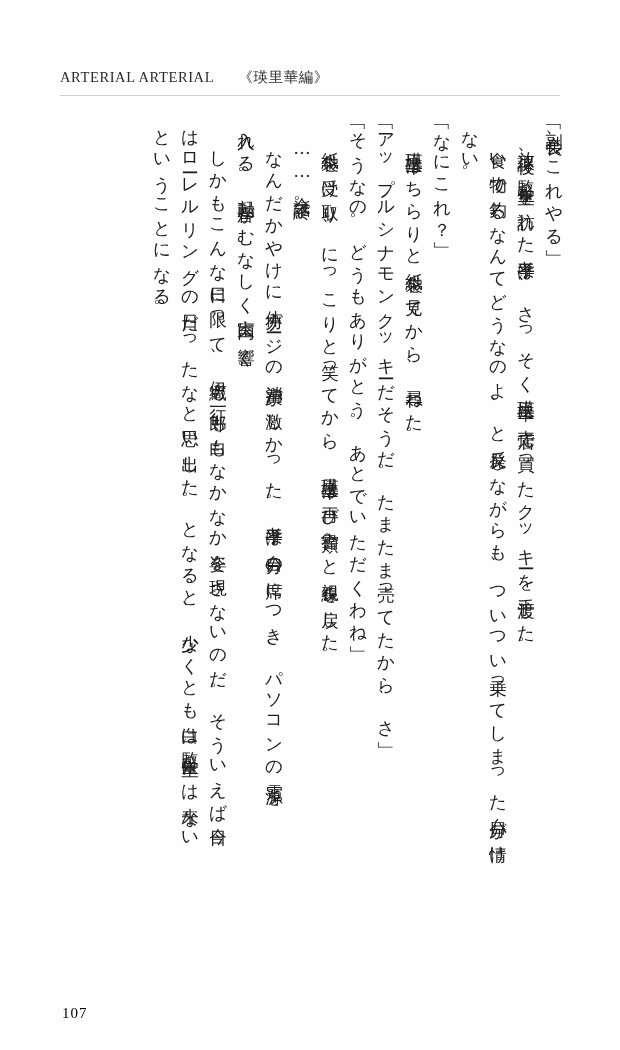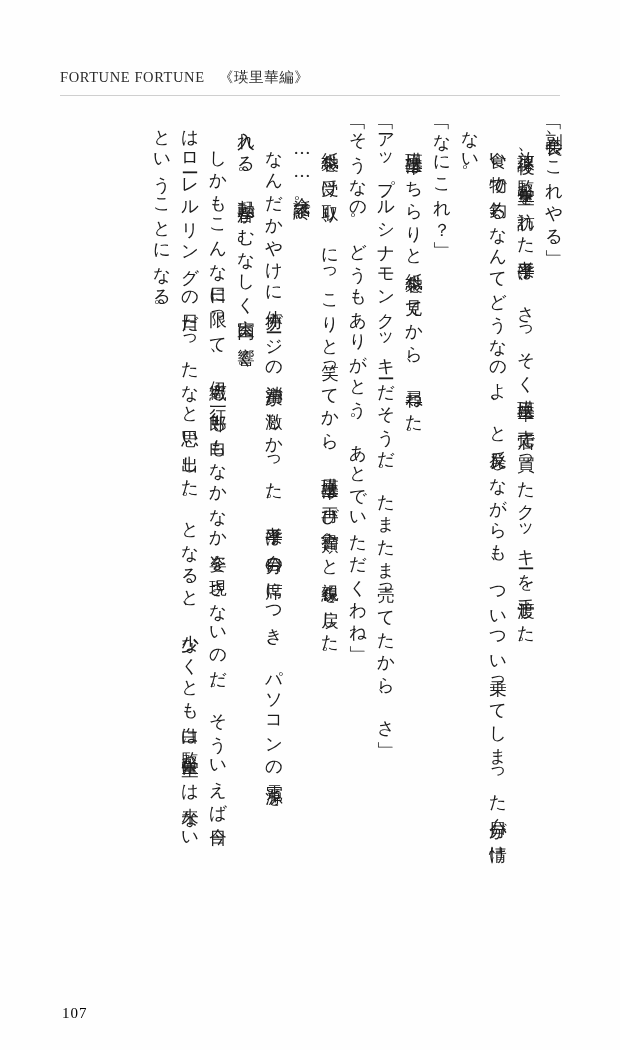--- a/index.html
+++ b/index.html
@@ -30,21 +30,21 @@
     font-size: 14.5px;
     letter-spacing: 0.6px;
     color: #2b2b2b;
     white-space: nowrap;
     font-family: "Liberation Serif", "DejaVu Serif", serif;
   }
   .running-header .series {
     font-variant: small-caps;
   }
   .running-header .vol {
-    margin-left: 10px;
+    margin-left: 20px;
   }
   .header-rule {
     position: absolute;
     top: 95px;
     left: 60px;
     width: 500px;
     height: 1px;
     background: #cfcfcf;
   }
   
@@ -85,21 +85,21 @@
     letter-spacing: 1px;
     font-family: "Liberation Serif", "DejaVu Serif", serif;
   }
 </style>
 </head>
 <body>
 
 <div class="page">
 
   <div class="running-header">
-    <span class="series">FORTUNE FORTUNE</span>
+    <span class="series">ARTERIAL ARTERIAL</span>
     <span class="vol">《瑛里華編》</span>
   </div>
   <div class="header-rule"></div>
 
   <div class="text-block">
       <div class="vline">「副会長、これやる」</div>
       <div class="vline">　放課後、監督生室を訪れた孝平は、さっそく瑛里華に売店で買ったクッキーを手渡した。</div>
       <div class="vline">　食い物で釣るなんてどうなのよ、と反発しながらも、ついつい乗ってしまった自分が情け</div>
       <div class="vline">ない。</div>
       <div class="vline">「なにこれ？」</div>

